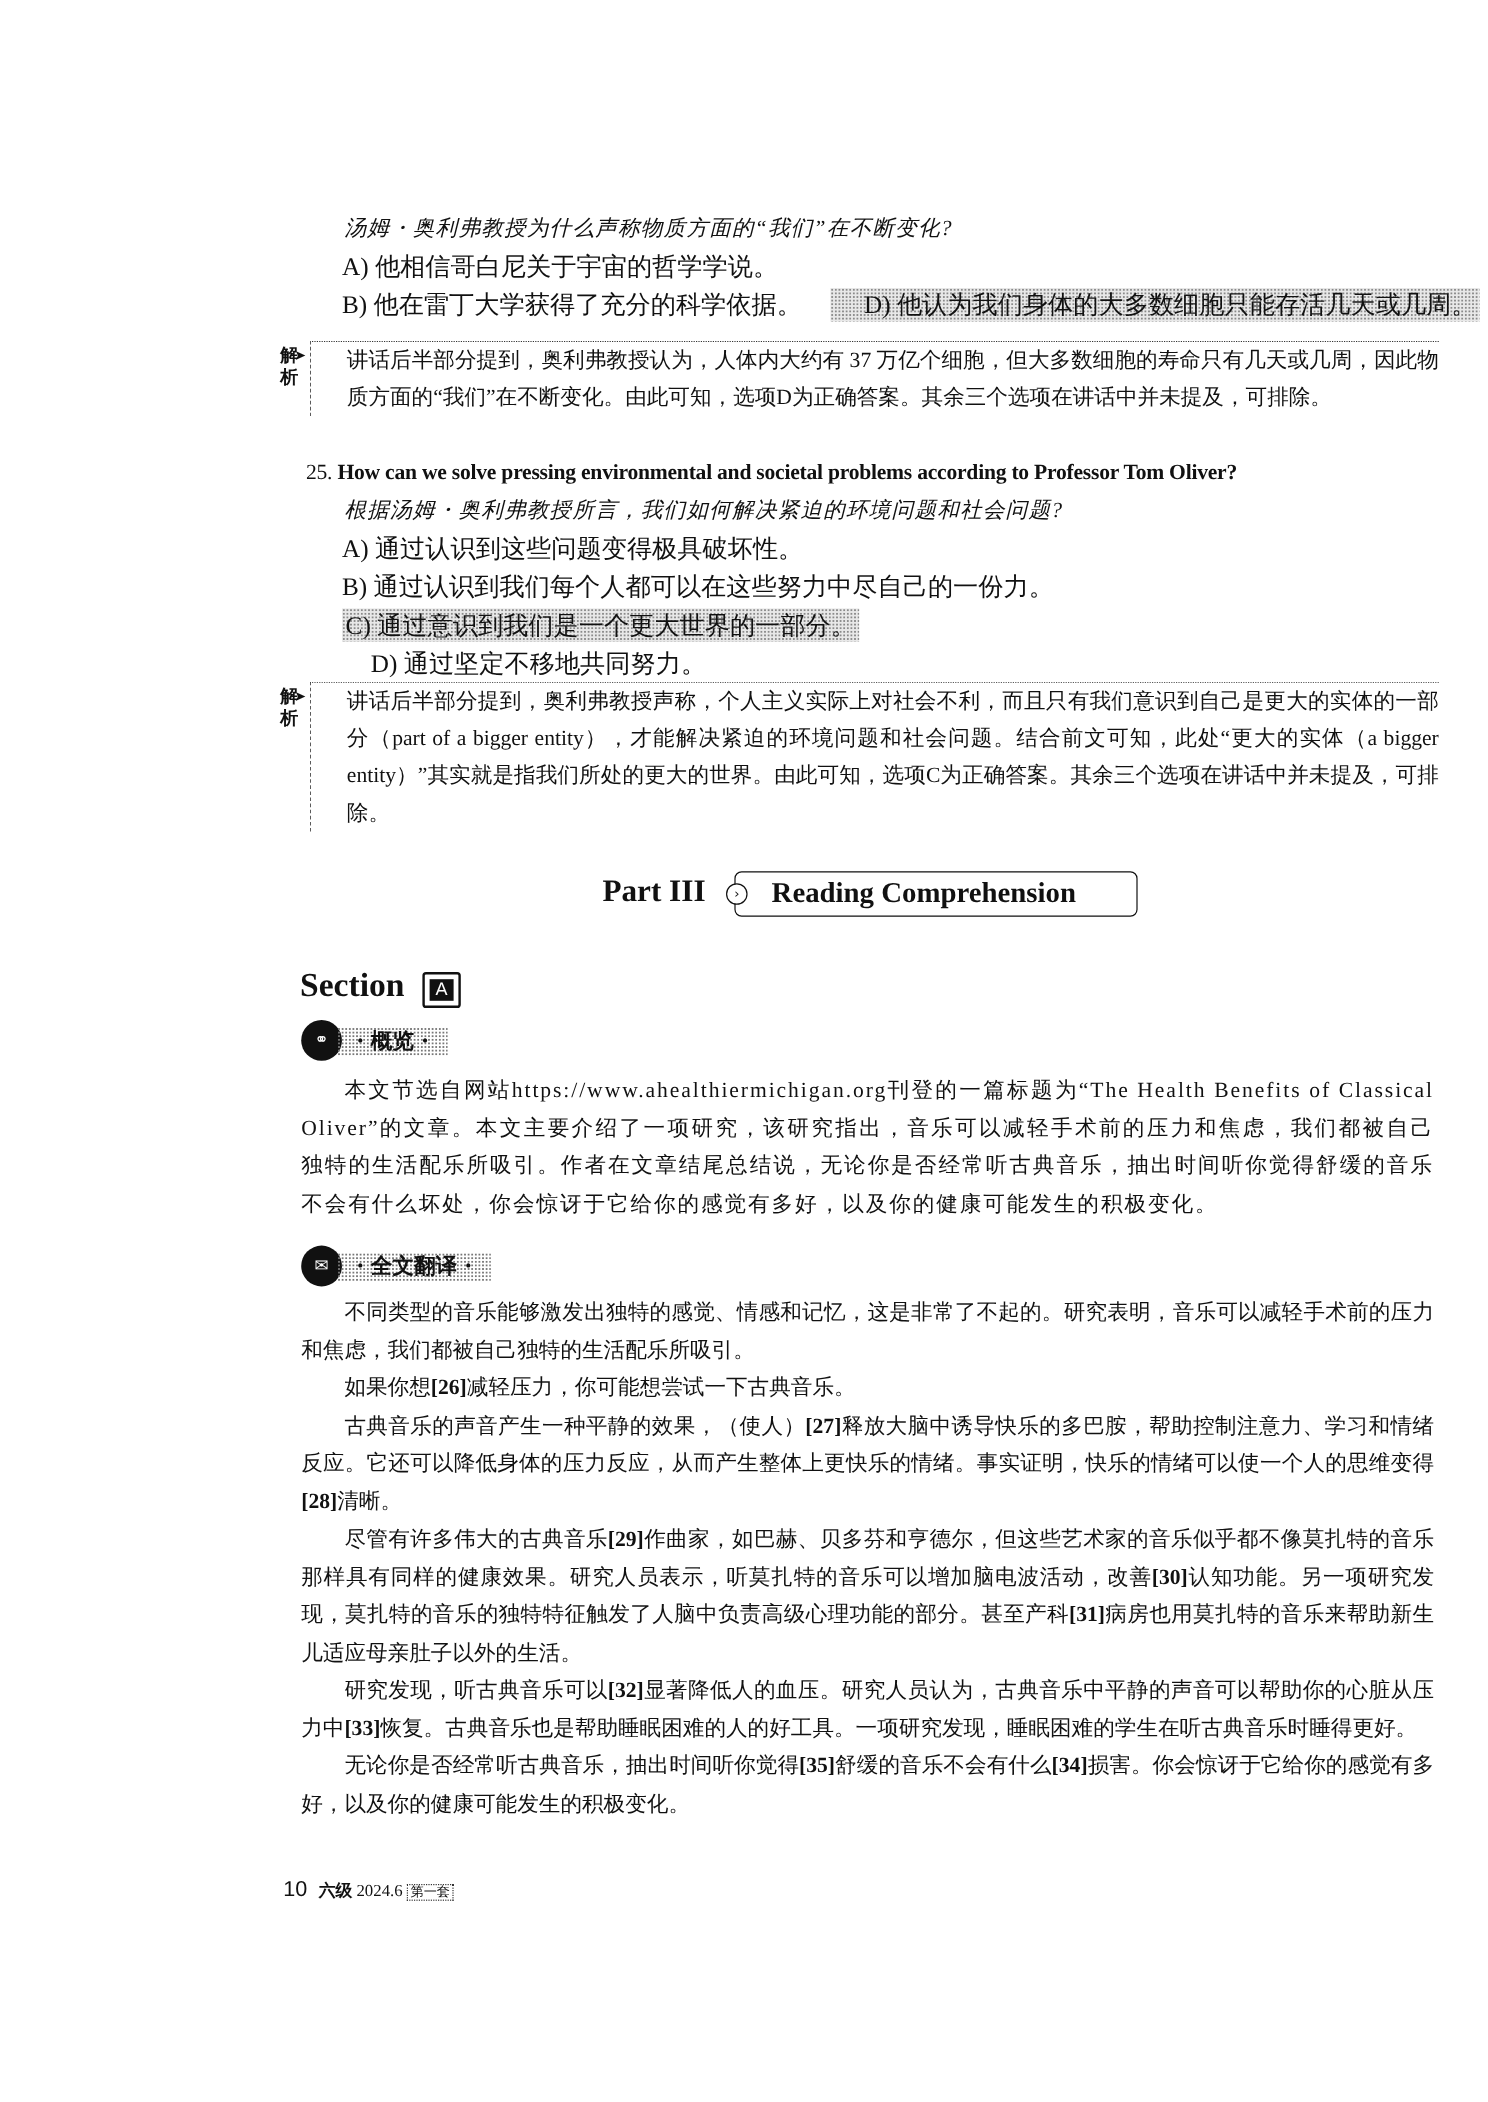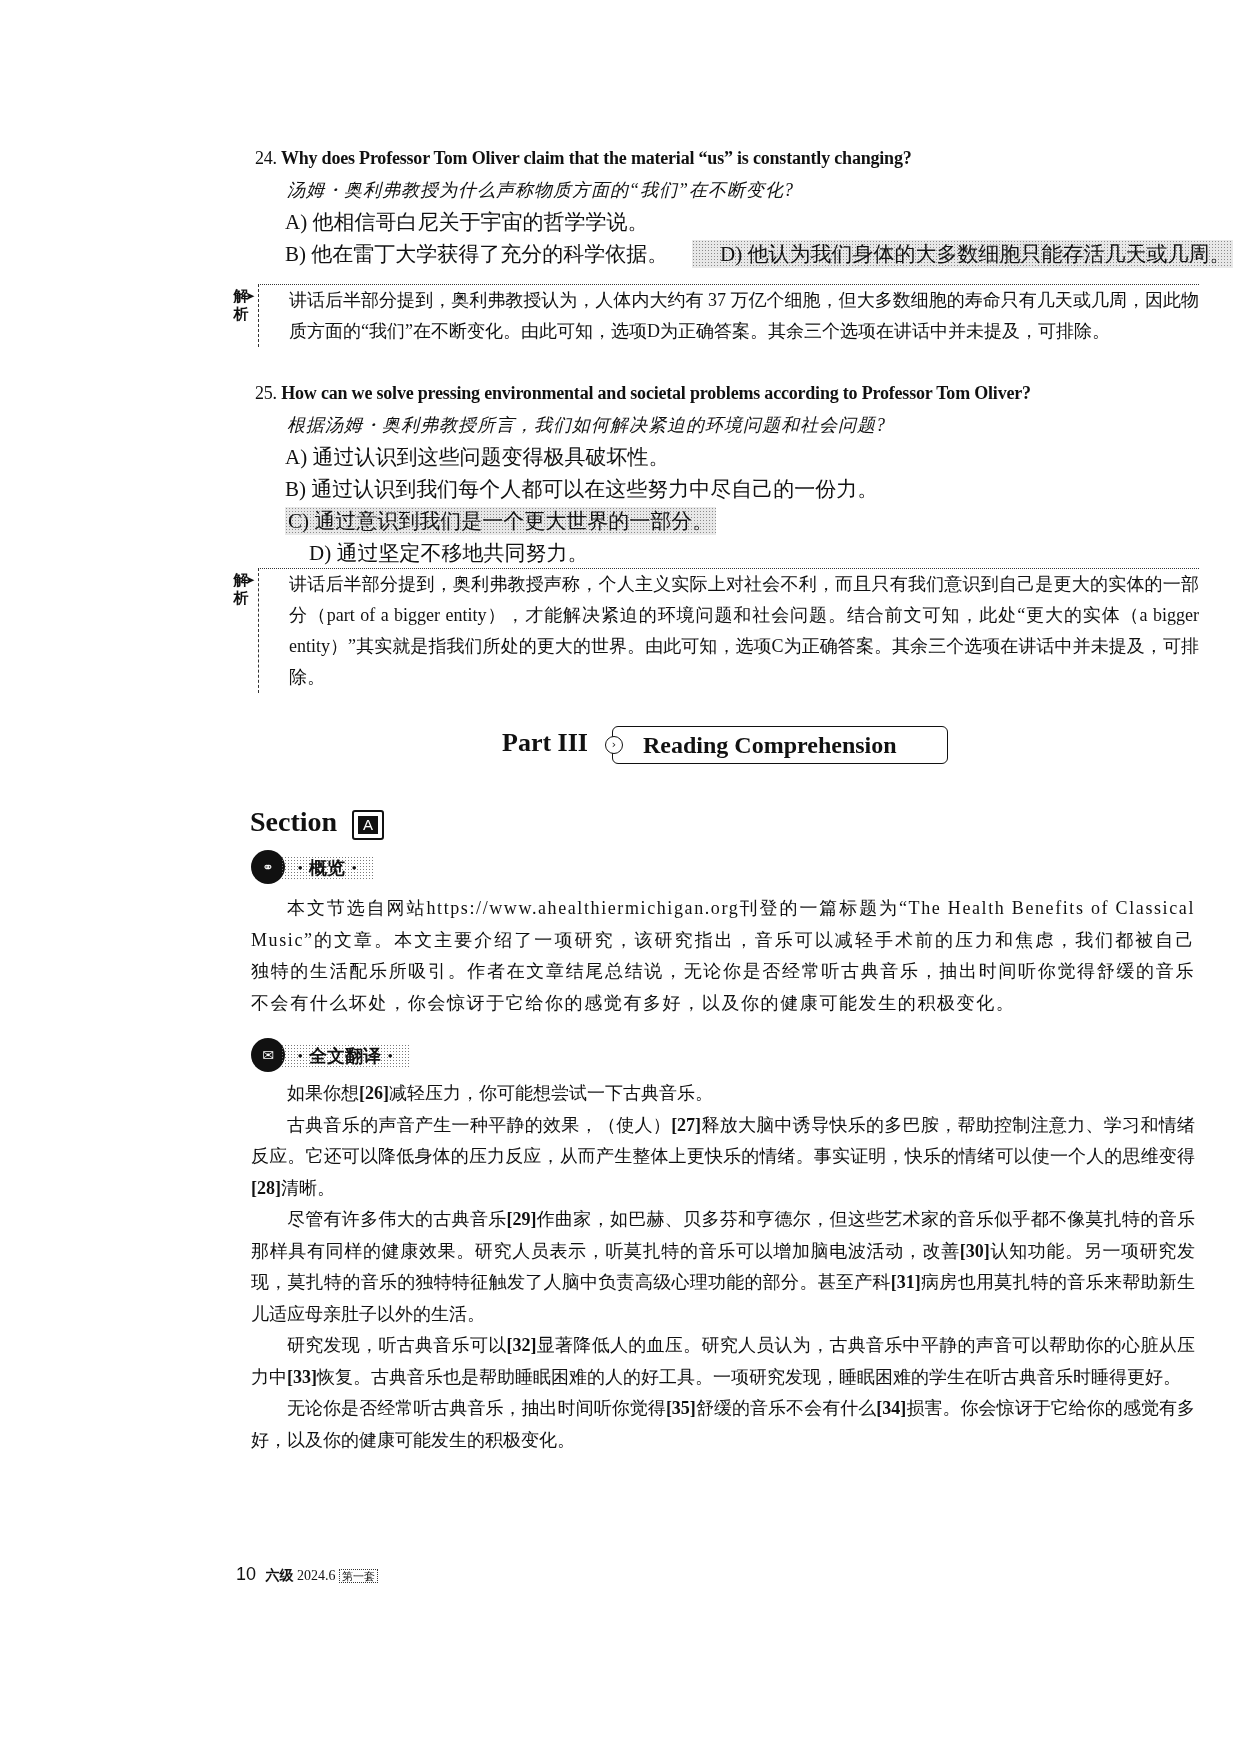--- a/index.html
+++ b/index.html
@@ -68,24 +68,20 @@
     .footer .pg { font-family: "Liberation Sans", sans-serif; font-size: 18px; margin-right: 6px; }
     .footer .lvl { font-weight: bold; }
     .footer .issue { border: 1px dotted #333; padding: 0 2px; font-size: 11px; }
     b.blank { font-weight: bold; }
   </style>
 </head>
 <body>
 
 <div class="page">
 
-  <div class="q-title" style="top:148px;">
-    <span class="q-num">24.</span>
-    <span>Why does Professor Tom Oliver claim that the material “us” is constantly changing?</span>
-  </div>
   <div class="zh-q" style="top:178px;">汤姆・奥利弗教授为什么声称物质方面的“我们”在不断变化?</div>
   <div class="opt" style="left:285px; top:208px;">
     <span>A)</span> <span>他相信哥白尼关于宇宙的哲学学说。</span>
   </div>
   <div class="opt" style="left:285px; top:240px;">
     <span>B)</span> <span>他在雷丁大学获得了充分的科学依据。</span>
   </div>
   <div class="opt hl" style="left:692px; top:240px;padding-left:28px;">
     <span>D)</span> <span>他认为我们身体的大多数细胞只能存活几天或几周。</span>
   </div>
@@ -131,28 +127,29 @@
   <div class="section-title">Section</div>
   <div class="section-badge">
     <div class="inner">A</div>
   </div>
 
   <div class="sub-head" style="top:850px;">
     <div class="circle">⚭</div>
     <div class="band">・概览・</div>
   </div>
   <div class="para overview" style="top:893px;">
-    <p>本文节选自网站https://www.ahealthiermichigan.org刊登的一篇标题为“The Health Benefits of Classical Music”的文章。本文主要介绍了一项研究，该研究指出，音乐可以减轻手术前的压力和焦虑，我们都被自己独特的生活配乐所吸引。作者在文章结尾总结说，无论你是否经常听古典音乐，抽出时间听你觉得舒缓的音乐不会有什么坏处，你会惊讶于它给你的感觉有多好，以及你的健康可能发生的积极变化。</p>
+    <p>本文节选自网站https://www.ahealthiermichigan.org刊登的一篇标题为“The Health Benefits of Classical Oliver”的文章。本文主要介绍了一项研究，该研究指出，音乐可以减轻手术前的压力和焦虑，我们都被自己独特的生活配乐所吸引。作者在文章结尾总结说，无论你是否经常听古典音乐，抽出时间听你觉得舒缓的音乐不会有什么坏处，你会惊讶于它给你的感觉有多好，以及你的健康可能发生的积极变化。</p>
   </div>
 
   <div class="sub-head" style="top:1038px;">
     <div class="circle">✉</div>
     <div class="band">・全文翻译・</div>
   </div>
   <div class="para" id="translation-body" style="top:1078px;">
+      <p>不同类型的音乐能够激发出独特的感觉、情感和记忆，这是非常了不起的。研究表明，音乐可以减轻手术前的压力和焦虑，我们都被自己独特的生活配乐所吸引。</p>
       <p>如果你想<b class="blank">[26]</b>减轻压力，你可能想尝试一下古典音乐。</p>
       <p>古典音乐的声音产生一种平静的效果，（使人）<b class="blank">[27]</b>释放大脑中诱导快乐的多巴胺，帮助控制注意力、学习和情绪反应。它还可以降低身体的压力反应，从而产生整体上更快乐的情绪。事实证明，快乐的情绪可以使一个人的思维变得<b class="blank">[28]</b>清晰。</p>
       <p>尽管有许多伟大的古典音乐<b class="blank">[29]</b>作曲家，如巴赫、贝多芬和亨德尔，但这些艺术家的音乐似乎都不像莫扎特的音乐那样具有同样的健康效果。研究人员表示，听莫扎特的音乐可以增加脑电波活动，改善<b class="blank">[30]</b>认知功能。另一项研究发现，莫扎特的音乐的独特特征触发了人脑中负责高级心理功能的部分。甚至产科<b class="blank">[31]</b>病房也用莫扎特的音乐来帮助新生儿适应母亲肚子以外的生活。</p>
       <p>研究发现，听古典音乐可以<b class="blank">[32]</b>显著降低人的血压。研究人员认为，古典音乐中平静的声音可以帮助你的心脏从压力中<b class="blank">[33]</b>恢复。古典音乐也是帮助睡眠困难的人的好工具。一项研究发现，睡眠困难的学生在听古典音乐时睡得更好。</p>
       <p>无论你是否经常听古典音乐，抽出时间听你觉得<b class="blank">[35]</b>舒缓的音乐不会有什么<b class="blank">[34]</b>损害。你会惊讶于它给你的感觉有多好，以及你的健康可能发生的积极变化。</p>
     </div>
 
   <div class="footer">
     <span class="pg">10</span>
     <span class="lvl">六级</span>

